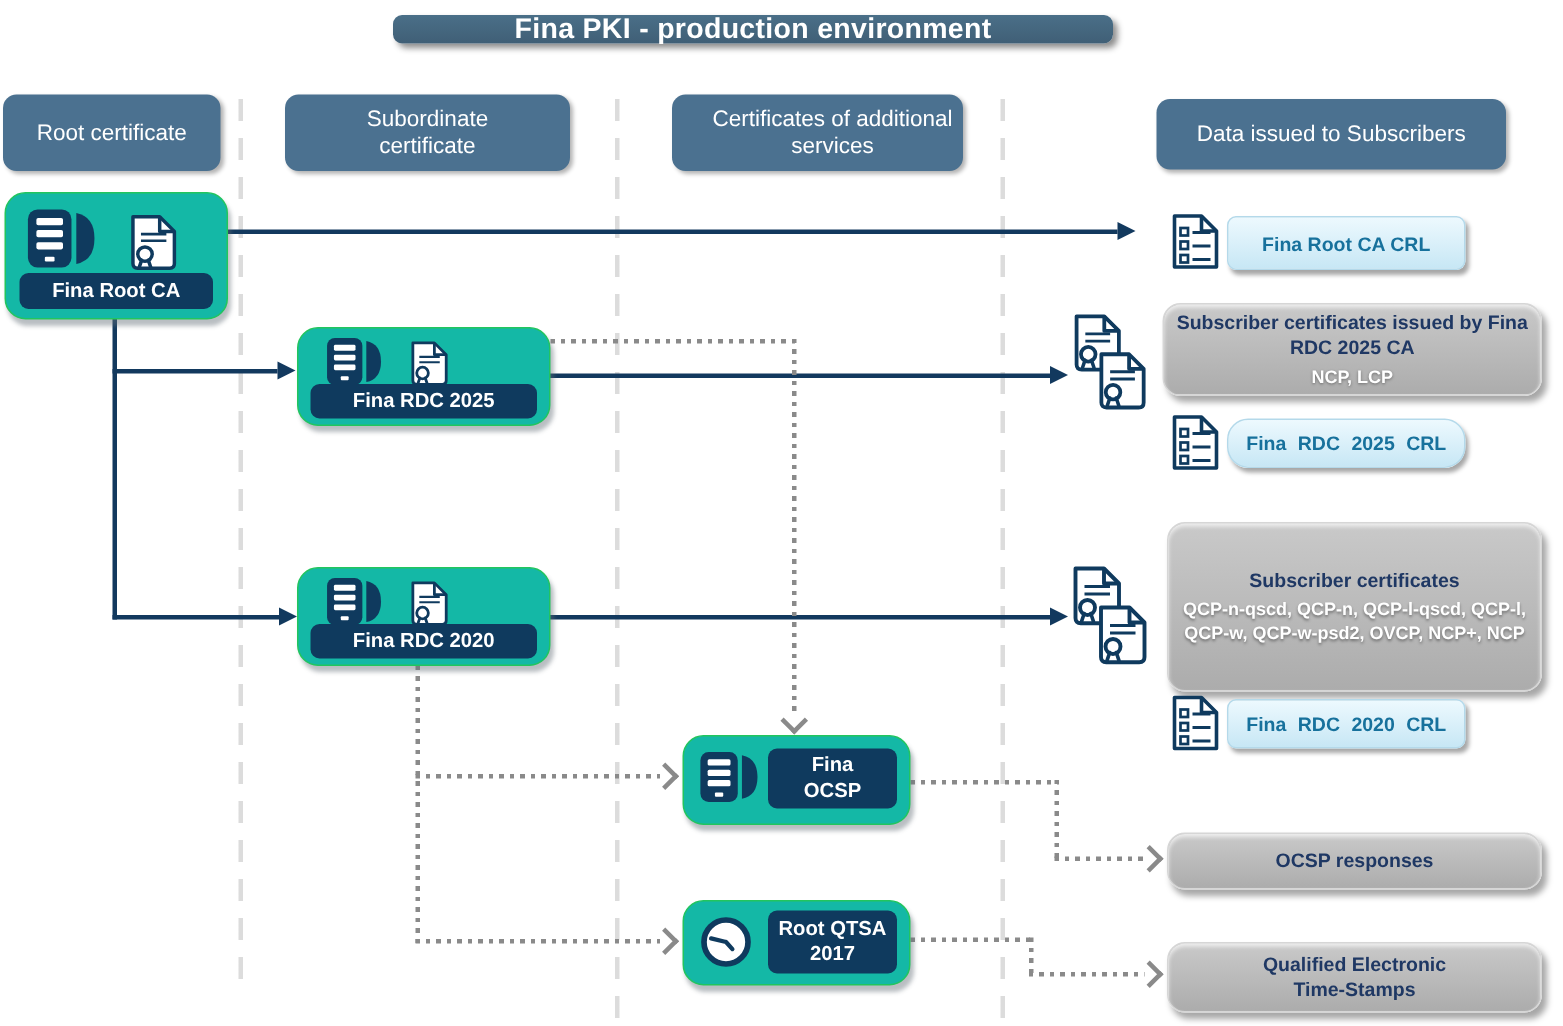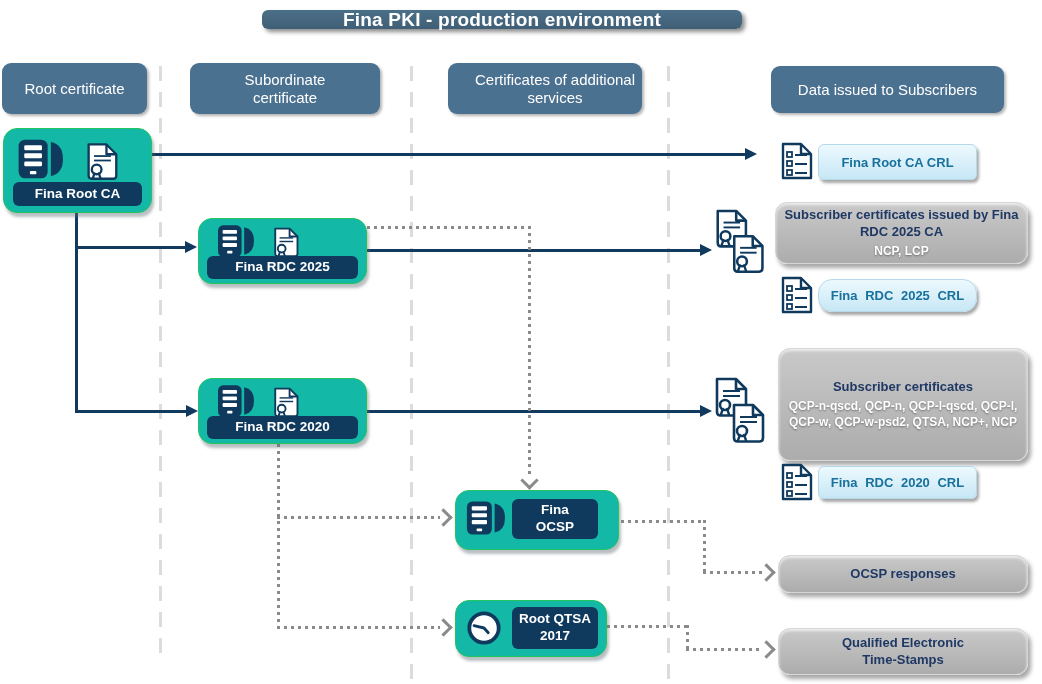--- a/index.html
+++ b/index.html
@@ -189,21 +189,21 @@
   <line x1="11" y1="23" x2="30" y2="23" stroke="#0f3a5e" stroke-width="2"></line>
   <circle cx="14" cy="33" r="5.4" fill="#fff" stroke="#0f3a5e" stroke-width="2.6"></circle>
   <path d="M11.5 37.5 l-2 6 M16.5 37.5 l2 6" stroke="#0f3a5e" stroke-width="2.6" stroke-linecap="round"></path>
 </svg>
 </span>
     <div class="pill" style="left:8px;right:8px;bottom:4px;height:23px;">
       <span>Fina RDC 2020</span>
     </div>
   </div>
 
-  <div class="node" style="left:455px;top:490px;width:150px;height:58px;padding-left:12px;">
+  <div class="node" style="left:455px;top:490px;width:150px;height:58px;">
     <span class="icon" style="left:9px;top:9px;width:44px;height:36px;">
 <svg width="100%" height="100%" viewBox="0 0 62 52" xmlns="http://www.w3.org/2000/svg">
   <path d="M42 5 q15 3 15 21 q0 18 -15 21 z" fill="#0f3a5e"></path>
   <rect x="2" y="2" width="36" height="48" rx="8" fill="#0f3a5e"></rect>
   <rect x="9" y="9" width="22" height="6" rx="1.5" fill="#fff"></rect>
   <rect x="9" y="19" width="22" height="6" rx="1.5" fill="#fff"></rect>
   <rect x="9" y="29" width="22" height="6" rx="1.5" fill="#fff"></rect>
   <rect x="16" y="41" width="8" height="4" rx="1" fill="#fff"></rect>
 </svg>
 </span>
@@ -298,21 +298,21 @@
     <path d="M24 4 v10 h10" fill="none" stroke="#0f3a5e" stroke-width="2.6" stroke-linejoin="round"></path>
     <line x1="11" y1="16" x2="28" y2="16" stroke="#0f3a5e" stroke-width="2"></line>
     <line x1="11" y1="21" x2="28" y2="21" stroke="#0f3a5e" stroke-width="2"></line>
     <circle cx="13" cy="30" r="5" fill="#fff" stroke="#0f3a5e" stroke-width="2.6"></circle>
     <path d="M10.8 34 l-1.8 5.4 M15.2 34 l1.8 5.4" stroke="#0f3a5e" stroke-width="2.4" stroke-linecap="round"></path>
   </g>
 </svg>
 </span>
   <div class="gray-box" style="left:778px;top:348px;width:250px;height:113px;">
     <div class="gtitle">Subscriber certificates</div>
-    <div class="gpolicies" style="width:230px;">QCP-n-qscd, QCP-n, QCP-l-qscd, QCP-l, QCP-w, QCP-w-psd2, QTSA, NCP+, NCP</div>
+    <div class="gpolicies" style="width:230px;">QCP-n-qscd, QCP-n, QCP-l-qscd, QCP-l, QCP-w, QCP-w-psd2, OVCP, NCP+, NCP</div>
   </div>
 
   <span class="icon" style="left:780px;top:462px;width:34px;height:40px;">
 <svg width="100%" height="100%" viewBox="0 0 34 40" xmlns="http://www.w3.org/2000/svg">
   <path d="M3 3 h18 l10 10 v24 h-28 z" fill="#fff" stroke="#0f3a5e" stroke-width="2.4" stroke-linejoin="round"></path>
   <path d="M21 3 v10 h10" fill="none" stroke="#0f3a5e" stroke-width="2.4" stroke-linejoin="round"></path>
   <rect x="7" y="11" width="5" height="5" fill="#fff" stroke="#0f3a5e" stroke-width="1.8"></rect>
   <rect x="7" y="20" width="5" height="5" fill="#fff" stroke="#0f3a5e" stroke-width="1.8"></rect>
   <rect x="7" y="29" width="5" height="5" fill="#fff" stroke="#0f3a5e" stroke-width="1.8"></rect>
   <line x1="15" y1="14" x2="27" y2="14" stroke="#0f3a5e" stroke-width="2"></line>

